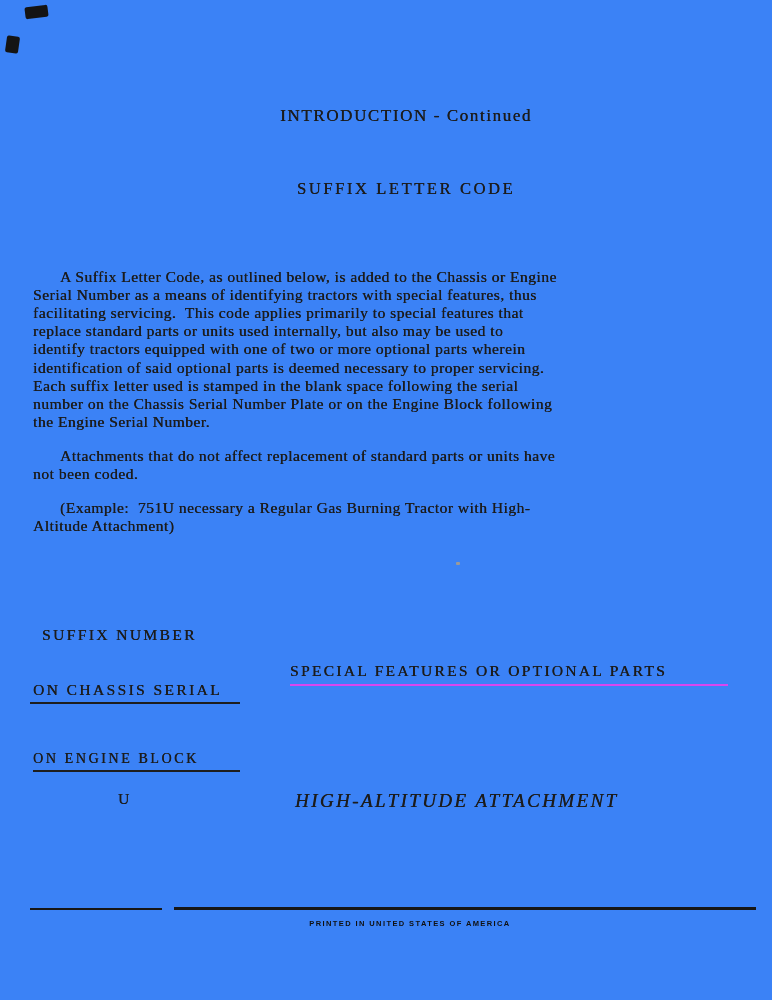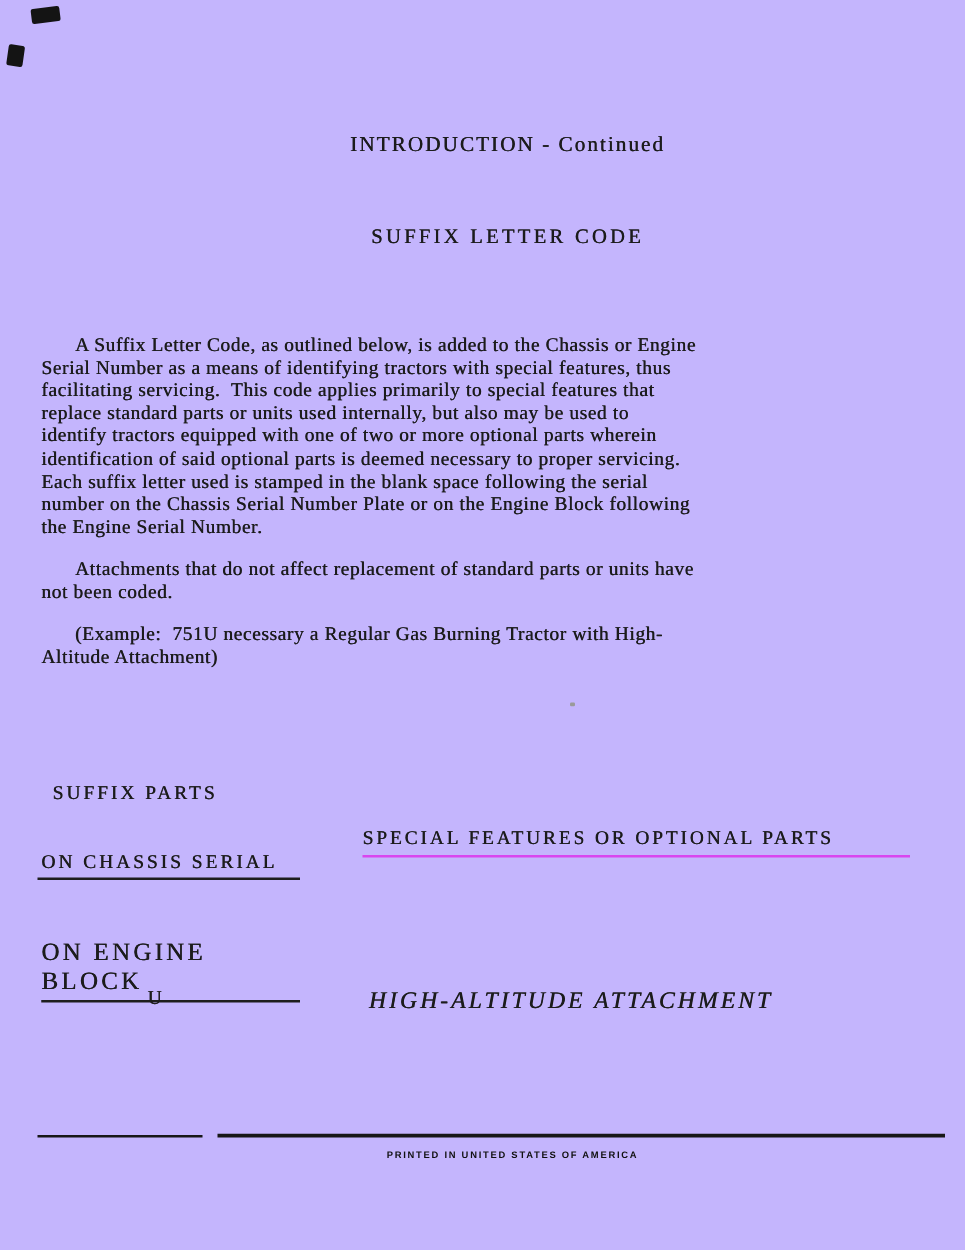--- a/index.html
+++ b/index.html
@@ -1,21 +1,21 @@
 <!DOCTYPE html>
 <html><head>
 <meta charset="utf-8">
 <style>
   html, body { margin: 0; padding: 0; background: #e8e8e8; }
   .page {
     position: relative;
     width: 772px;
     height: 1000px;
     margin: 0 auto;
-    background: #c4b5fd;
+    background: #3b82f6;
     color: #1c1c1c;
     font-family: "Liberation Serif", "DejaVu Serif", serif;
     overflow: hidden;
     text-shadow: 0.35px 0 0 currentColor;
   }
 
   
   .artifact { position: absolute; background: #141414; border-radius: 2px; }
   .mark-top  { left: 25px; top: 6px;  width: 23px; height: 12px; transform: rotate(-7deg); }
   .mark-left { left: 6px;  top: 36px; width: 13px; height: 17px; transform: rotate(8deg); }
@@ -51,21 +51,21 @@
   .tlh-line3 { padding-left: 23px; }
 
   .tbl-right-header {
     position: absolute; left: 290px; top: 662px; width: 438px;
     font-size: 15.5px; letter-spacing: 2.3px;
     border-bottom: 2px solid #d946ef; padding-bottom: 4px;
   }
 
   .engine-block-header {
     position: absolute; left: 33px; top: 751px; width: 207px;
-    font-size: 20px; letter-spacing: 2.6px;
+    font-size: 14px; letter-spacing: 2.6px;
     border-bottom: 2px solid #1e1e1e; padding-bottom: 3px;
   }
 
   .row-suffix {
     position: absolute; left: 118px; top: 790px;
     font-size: 15.5px; letter-spacing: 1px;
   }
   .row-feature {
     position: absolute; left: 295px; top: 790px;
     font-size: 19px; letter-spacing: 2.4px; font-style: italic;
@@ -103,21 +103,21 @@
 replace standard parts or units used internally, but also may be used to
 identify tractors equipped with one of two or more optional parts wherein
 identification of said optional parts is deemed necessary to proper servicing.
 Each suffix letter used is stamped in the blank space following the serial
 number on the Chassis Serial Number Plate or on the Engine Block following
 the Engine Serial Number.</p>
   <p class="body-para p3">(Example:  751U necessary a Regular Gas Burning Tractor with High-
 Altitude Attachment)</p>
 
   <div class="tbl-left-header">
-    <div class="tlh-line1">SUFFIX PARTS</div>
+    <div class="tlh-line1">SUFFIX NUMBER</div>
     <div class="tlh-line2">ON CHASSIS SERIAL</div>
   </div>
 
   <div class="tbl-right-header">SPECIAL FEATURES OR OPTIONAL PARTS</div>
 
   <div class="engine-block-header">ON ENGINE BLOCK</div>
 
   <div class="row-suffix">U</div>
   <div class="row-feature">HIGH-ALTITUDE ATTACHMENT</div>
 

